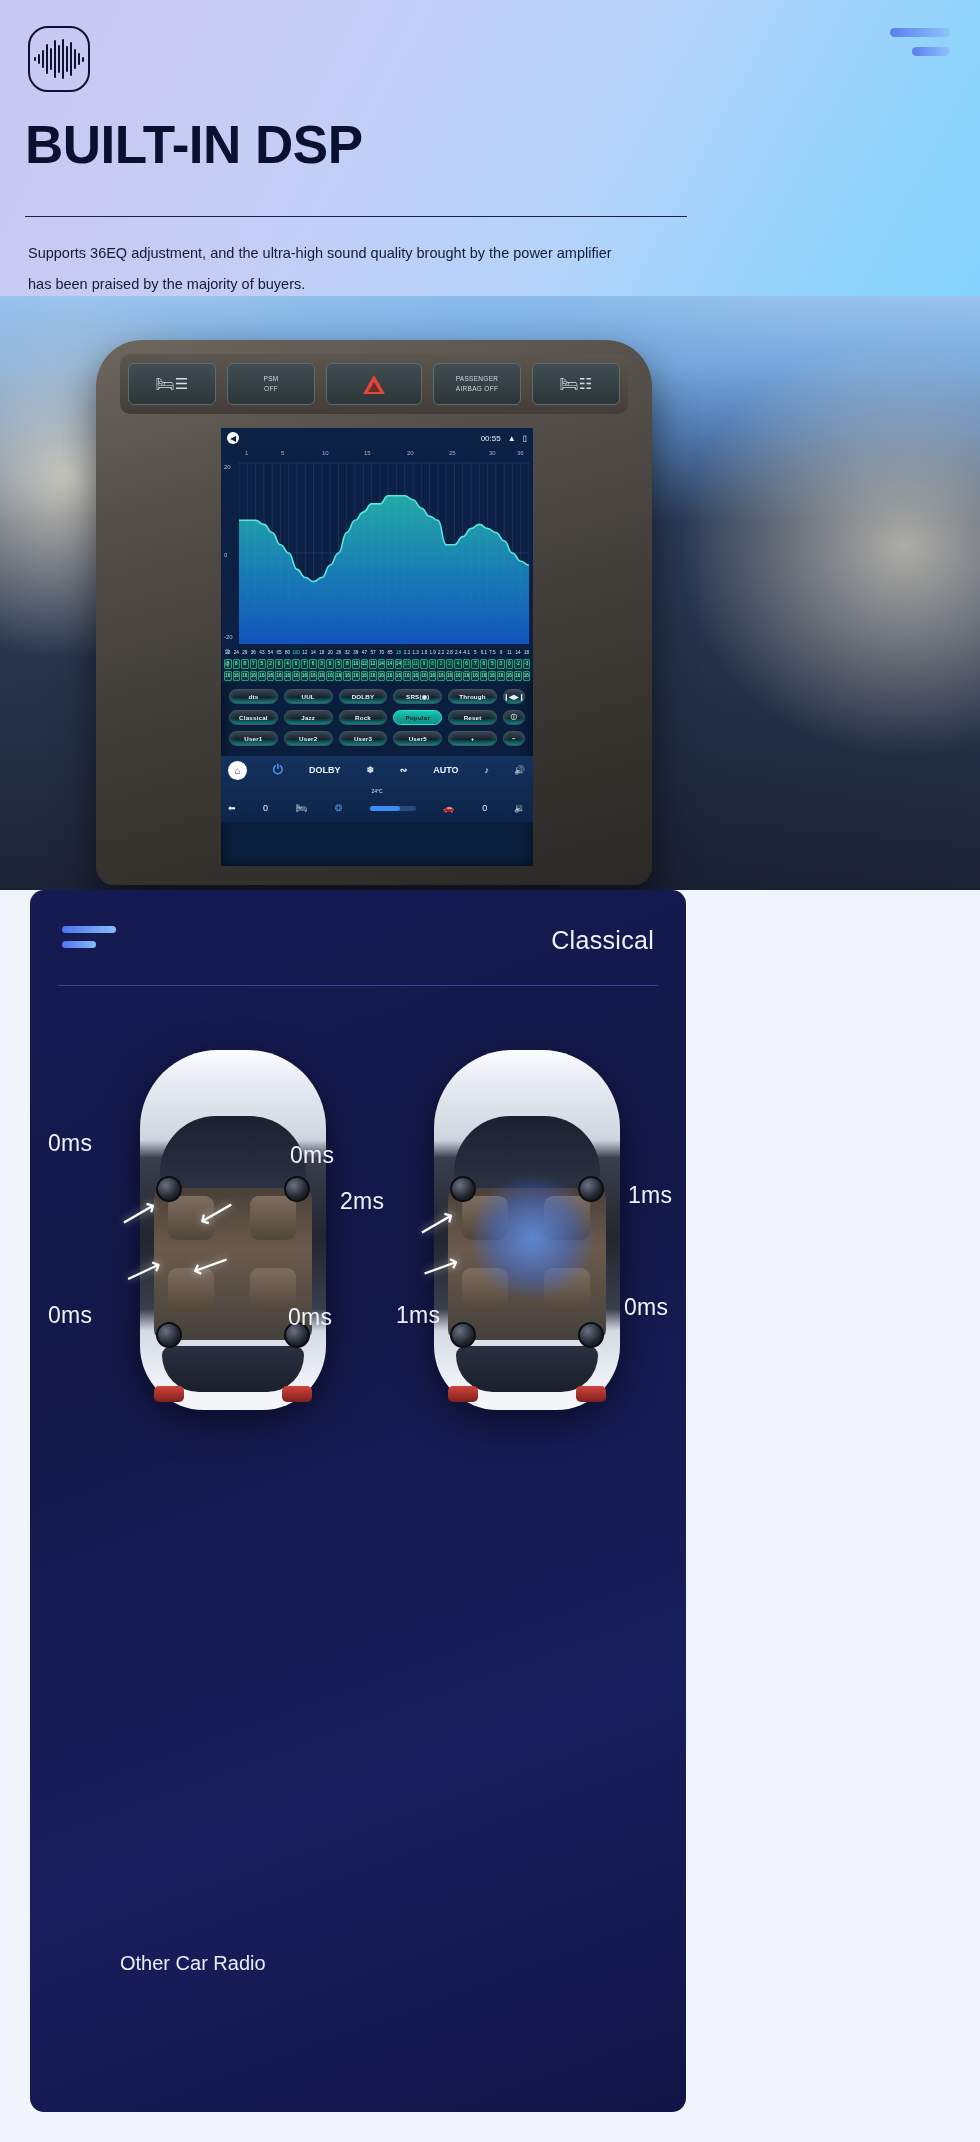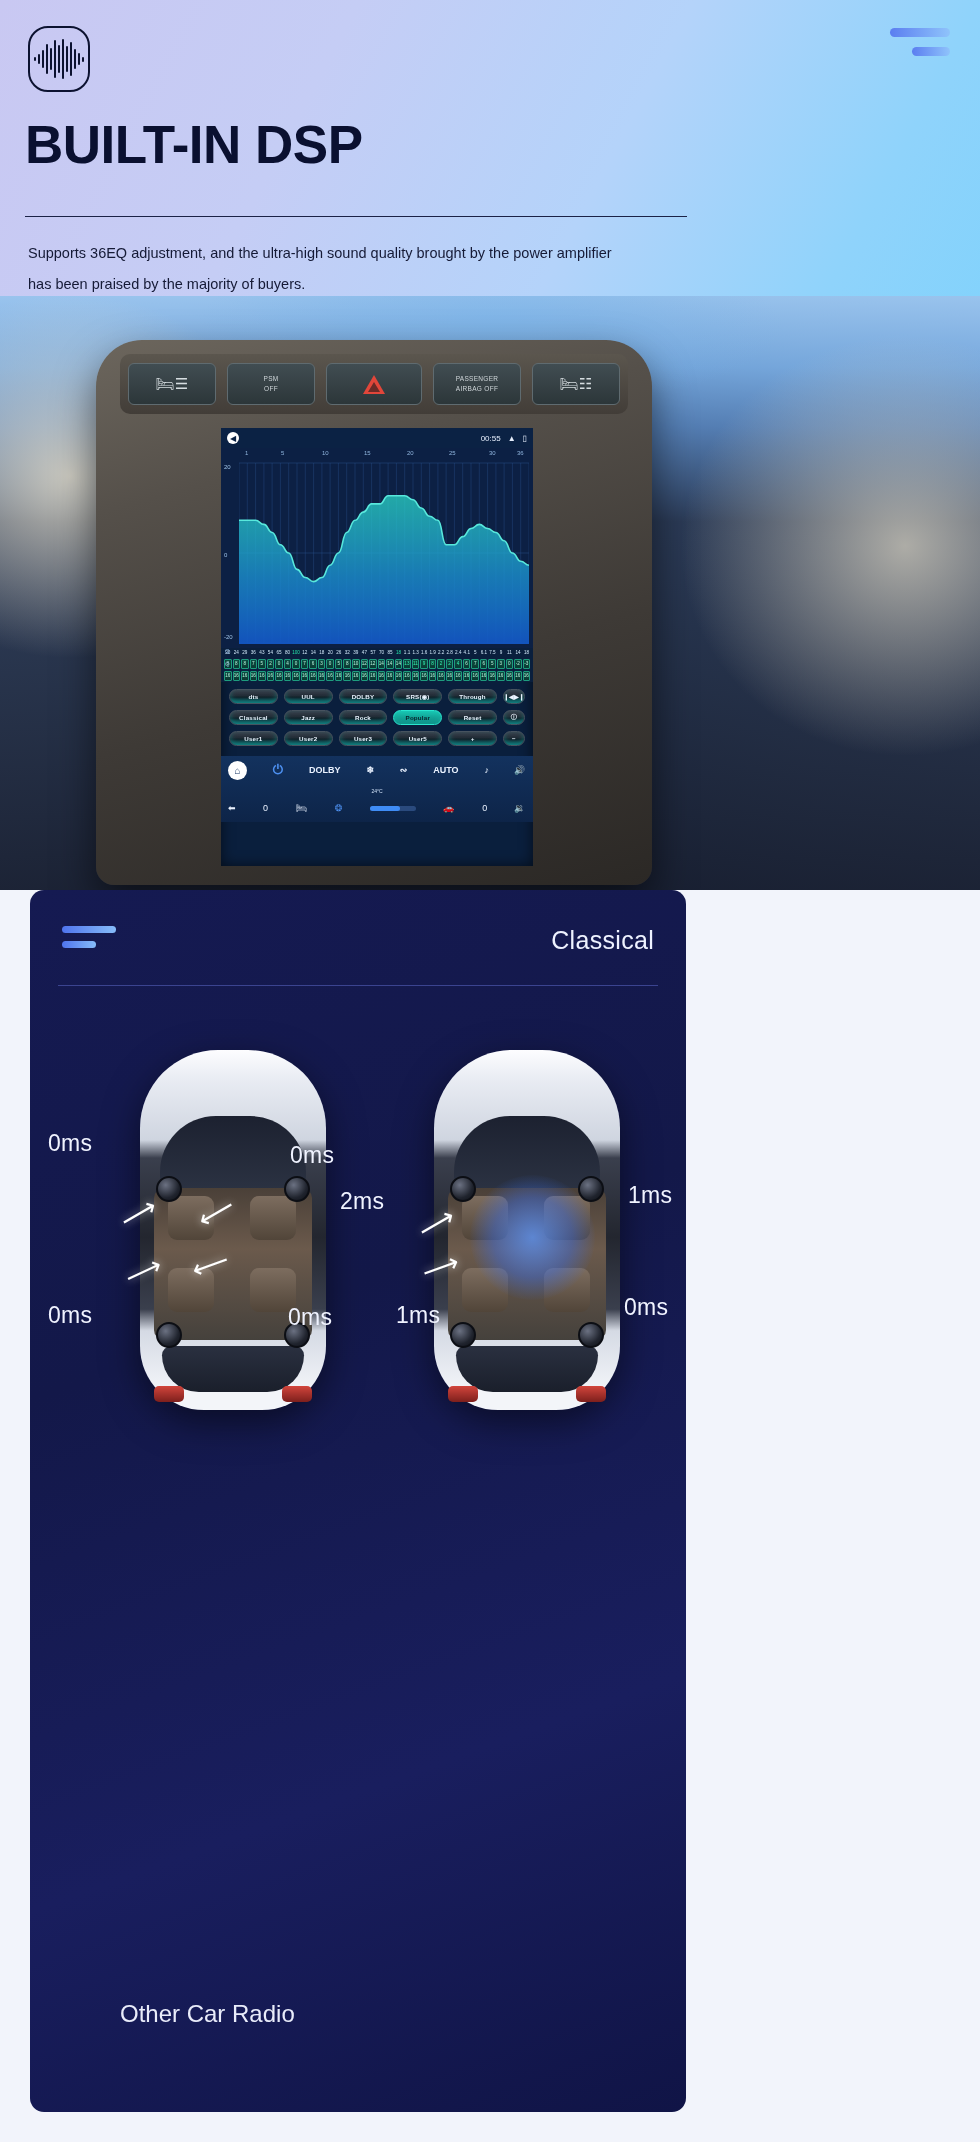--- a/index.html
+++ b/index.html
@@ -236,21 +236,21 @@
     position:absolute; color:#fff; font-size:26px; text-shadow:0 0 8px rgba(255,255,255,.6);
   }
   .glow{
     position:absolute; left:440px; top:145px; width:125px; height:125px; border-radius:50%;
     background:radial-gradient(circle,rgba(90,150,255,.75) 0%,rgba(60,110,230,.45) 45%,rgba(40,70,180,0) 72%);
   }
   .ms{
     position:absolute; color:#f0f3ff; font-size:23px; letter-spacing:.3px;
   }
   .caption{
-    position:absolute; color:#e9ecfa; font-size:24px;margin-top:48px;
+    position:absolute; color:#e9ecfa; font-size:20px;
   }
   .ours-btn{
     position:absolute; left:422px; top:1048px; width:228px; height:52px;
     border:1.5px solid #5f6bf5; border-radius:26px;
     display:flex; align-items:center; justify-content:center;
     font-size:22px; font-weight:bold; color:#3f58f2;
     box-shadow:0 0 16px rgba(90,110,250,.35) inset;
   }
 </style>
 </head>

